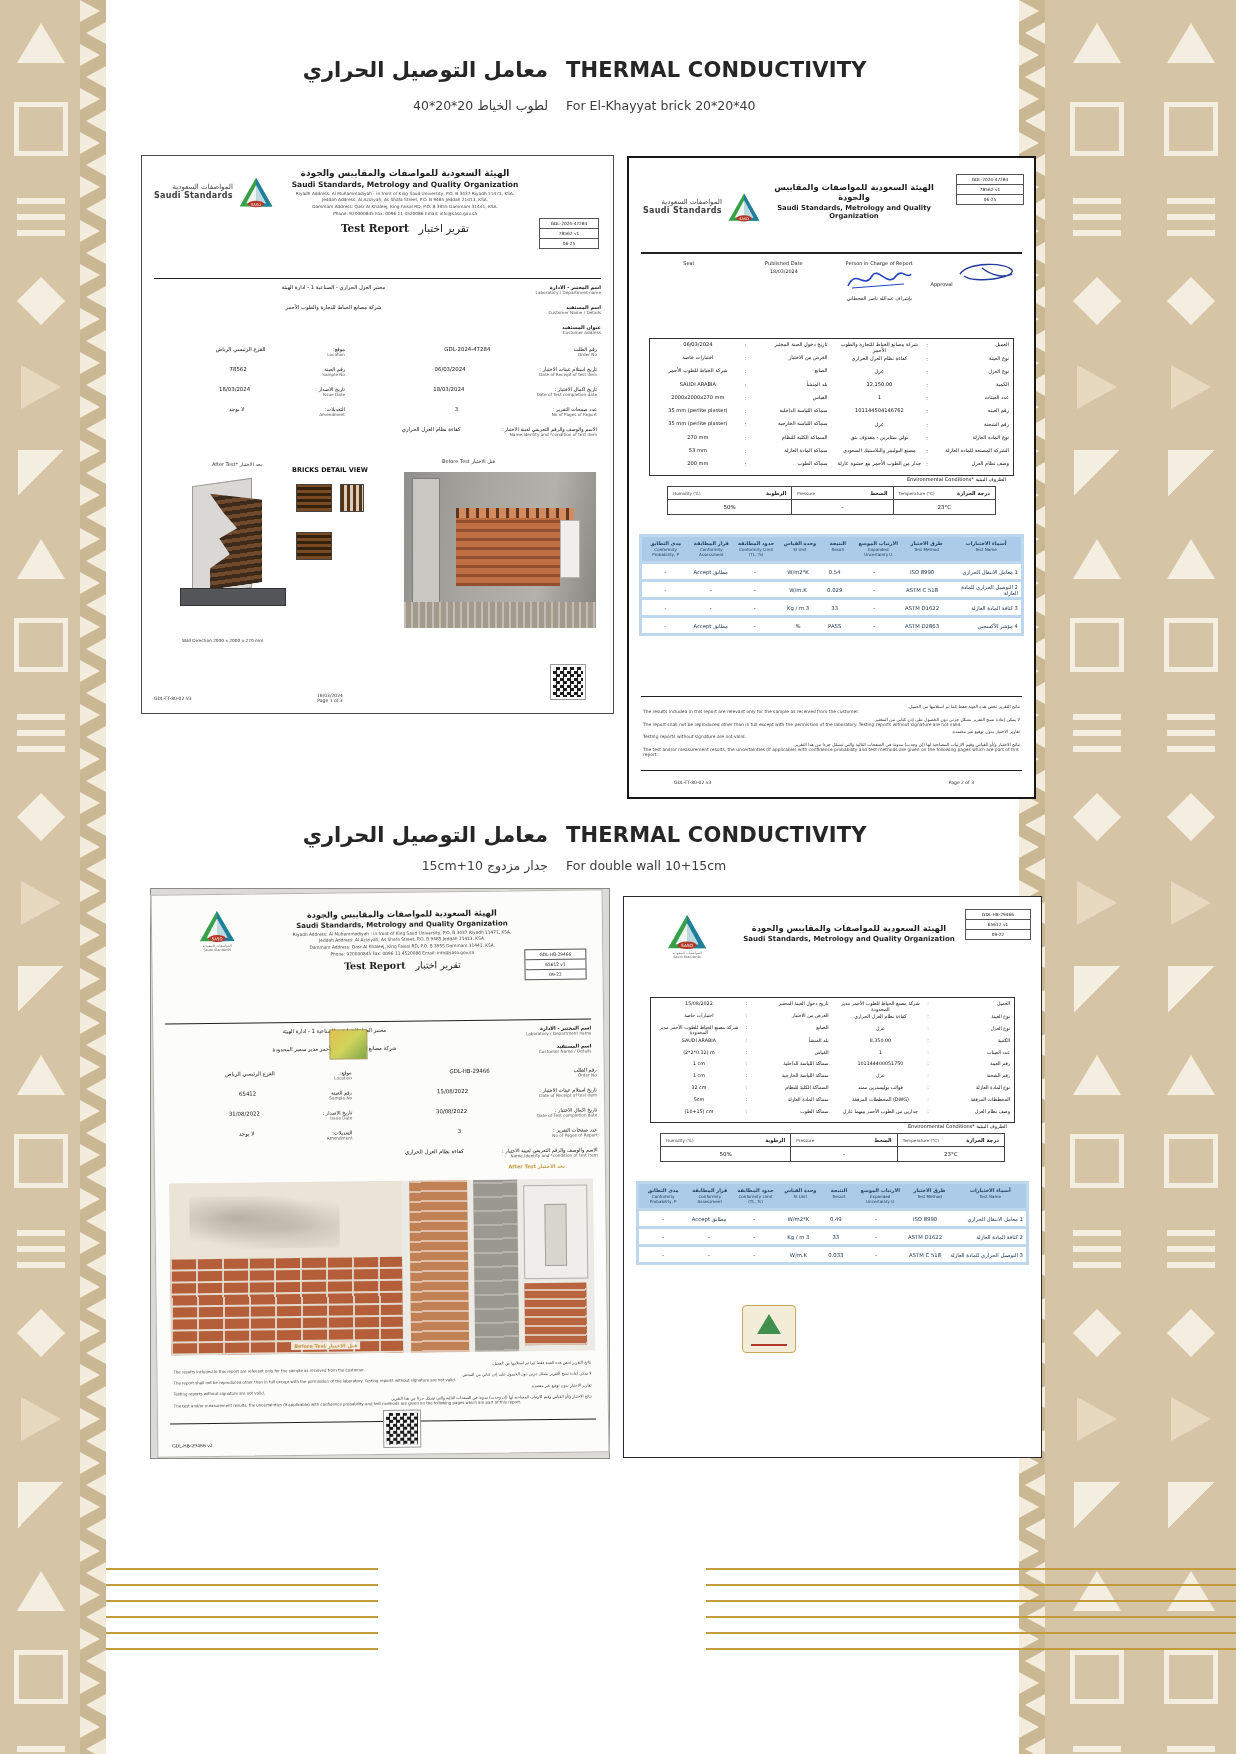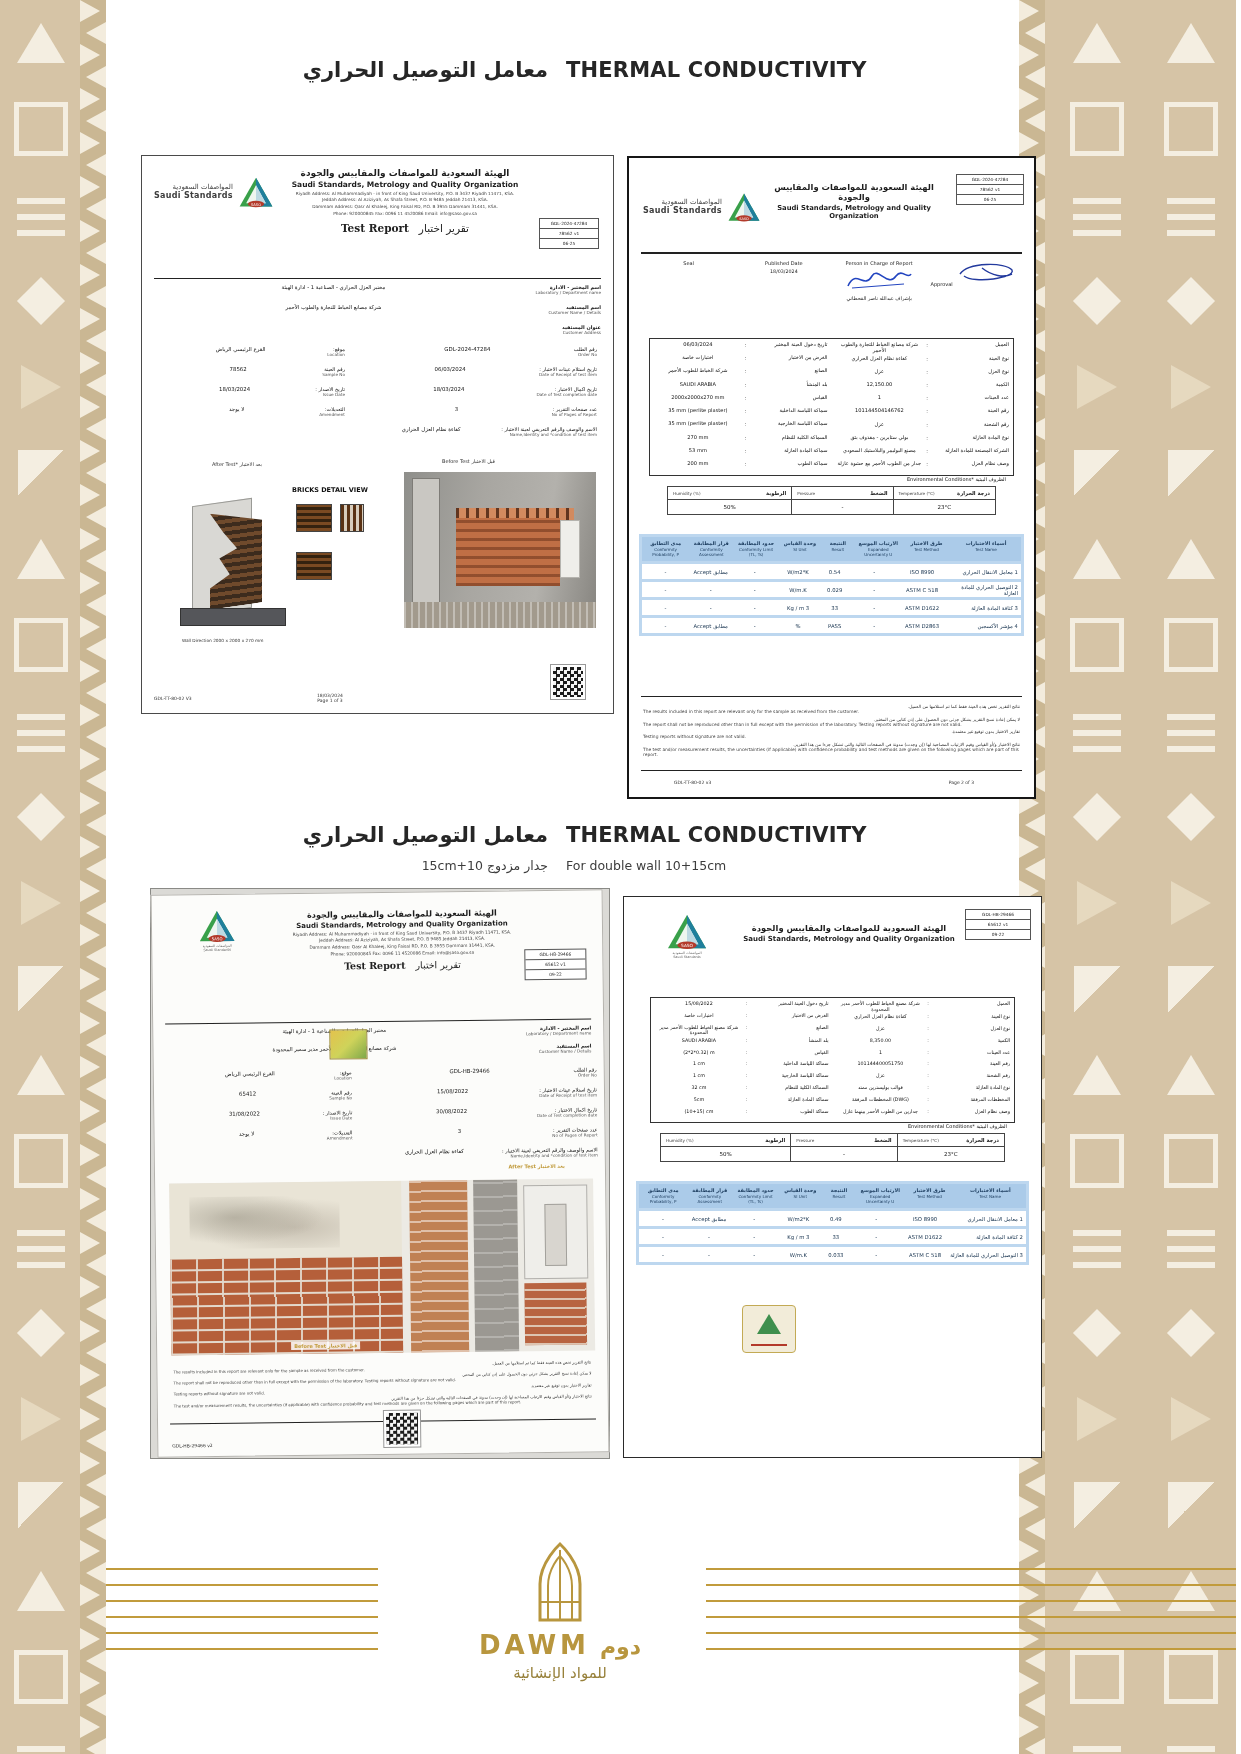--- a/index.html
+++ b/index.html
@@ -104,21 +104,21 @@
   .rhead > :nth-child(7),.rrow > :nth-child(7){width:13%;}
   .rhead > :nth-child(8),.rrow > :nth-child(8){width:19%;}
   .rc.c7{text-align:right;direction:rtl;padding-right:3px;}
   .disc{position:absolute;display:flex;flex-direction:column;gap:2px;}
   .disc-item{line-height:1.2;}
   .disc-ar{text-align:right;font-size:4.4px;color:#333;direction:rtl;}
   .disc-en{text-align:left;font-size:4.4px;color:#444;}
   .footrow{position:absolute;font-size:4.5px;color:#333;}
   .qr{position:absolute;background:repeating-conic-gradient(#1c1c1c 0% 25%,#f5f5f5 0% 50%);background-size:7px 7px;border:2px solid #fff;outline:1px solid #999;}
   
-  .draw{position:absolute;left:32px;top:324px;width:205px;height:150px;text-align:center;}
+  .draw{position:absolute;left:32px;top:304px;width:205px;height:150px;text-align:center;}
   .draw-title{position:absolute;left:118px;top:6px;font-size:6.5px;font-weight:700;color:#111;}
   .wall3d{position:absolute;left:18px;top:22px;width:58px;height:108px;background:#d9d8d4;border:1px solid #9a9a96;transform:skewY(-8deg);}
   .brickdark{position:absolute;left:36px;top:30px;width:52px;height:96px;transform:skewY(-8deg);
              background:repeating-linear-gradient(0deg,#3c2b1d 0 4px,#6f4a2c 4px 8px);
              clip-path:polygon(0 0,100% 14%,100% 100%,0 100%,0 78%,38% 66%,18% 48%,52% 40%,26% 22%);}
   .baseslab{position:absolute;left:6px;top:128px;width:104px;height:16px;background:#55565a;border:1px solid #333;}
   .sqs{position:absolute;left:122px;top:24px;width:34px;height:26px;background:repeating-linear-gradient(0deg,#7a4a22 0 3px,#34220f 3px 6px);border:1px solid #444;}
   .sqs2{top:72px;}
   .sqdots{position:absolute;left:166px;top:24px;width:22px;height:26px;border:1px solid #444;
           background:repeating-linear-gradient(90deg,#5a3214 0 3px,#d8cdbd 3px 6px);}
@@ -548,20 +548,24 @@
         <div class="motif">
           <div class="m-c"></div>
         </div>
       </div>
   </div>
 
   <div class="sec-head sec-title" style="top:58px">
     <div class="sh-ar">معامل التوصيل الحراري</div>
     <div class="sh-en">THERMAL CONDUCTIVITY</div>
   </div>
+  <div class="sec-head sec-sub" style="top:98px">
+    <div class="sh-ar">لطوب الخياط 20*20*40</div>
+    <div class="sh-en">For El-Khayyat brick 20*20*40</div>
+  </div>
 
   <div class="doc docA">
     <div style="position:absolute;left:12px;top:20px;display:flex;gap:5px;align-items:center;">
       <div class="brand-txt">
         <div class="b-ar" dir="rtl">المواصفات السعودية</div>
         <div class="b-en">Saudi Standards</div>
       </div>
       <svg class="saso-tri" width="36" height="33" viewBox="0 0 44 40">
         <polygon points="22,2 42,37 2,37" fill="#39a04a"></polygon>
           <polygon points="22,2 42,37 22,37" fill="#1f7f9c"></polygon>
@@ -1345,28 +1349,14 @@
           <div class="rc">-</div>
           <div class="rc">ASTM C 518</div>
           <div class="rc c7">3  التوصيل الحراري للمادة العازلة</div>
         </div>
         </div>
     </div>
 
     <div class="sealD" style="left:118px;top:408px;"></div>
   </div>
 
-  <div class="dawm">
-    <svg width="56" height="84" viewBox="0 0 56 84" style="display:block;margin:0 auto;">
-      <path d="M28 4 C28 4 8 22 8 44 L8 80 L48 80 L48 44 C48 22 28 4 28 4 Z" fill="none" stroke="#b8963e" stroke-width="3"></path>
-      <path d="M28 16 C28 16 16 28 16 46 L16 80" stroke="#b8963e" stroke-width="2" fill="none"></path>
-      <path d="M28 16 C28 16 40 28 40 46 L40 80" stroke="#b8963e" stroke-width="2" fill="none"></path>
-      <line x1="28" y1="10" x2="28" y2="80" stroke="#b8963e" stroke-width="2"></line>
-      <line x1="8" y1="62" x2="48" y2="62" stroke="#b8963e" stroke-width="2"></line>
-    </svg>
-    <div class="dawm-word">
-      <span class="dawm-en">DAWM</span>
-      <span class="dawm-arword" dir="rtl">دوم</span>
-    </div>
-    <div class="dawm-tag">للمواد الإنشائية</div>
-  </div>
 
 </div>
 
 </body></html>

